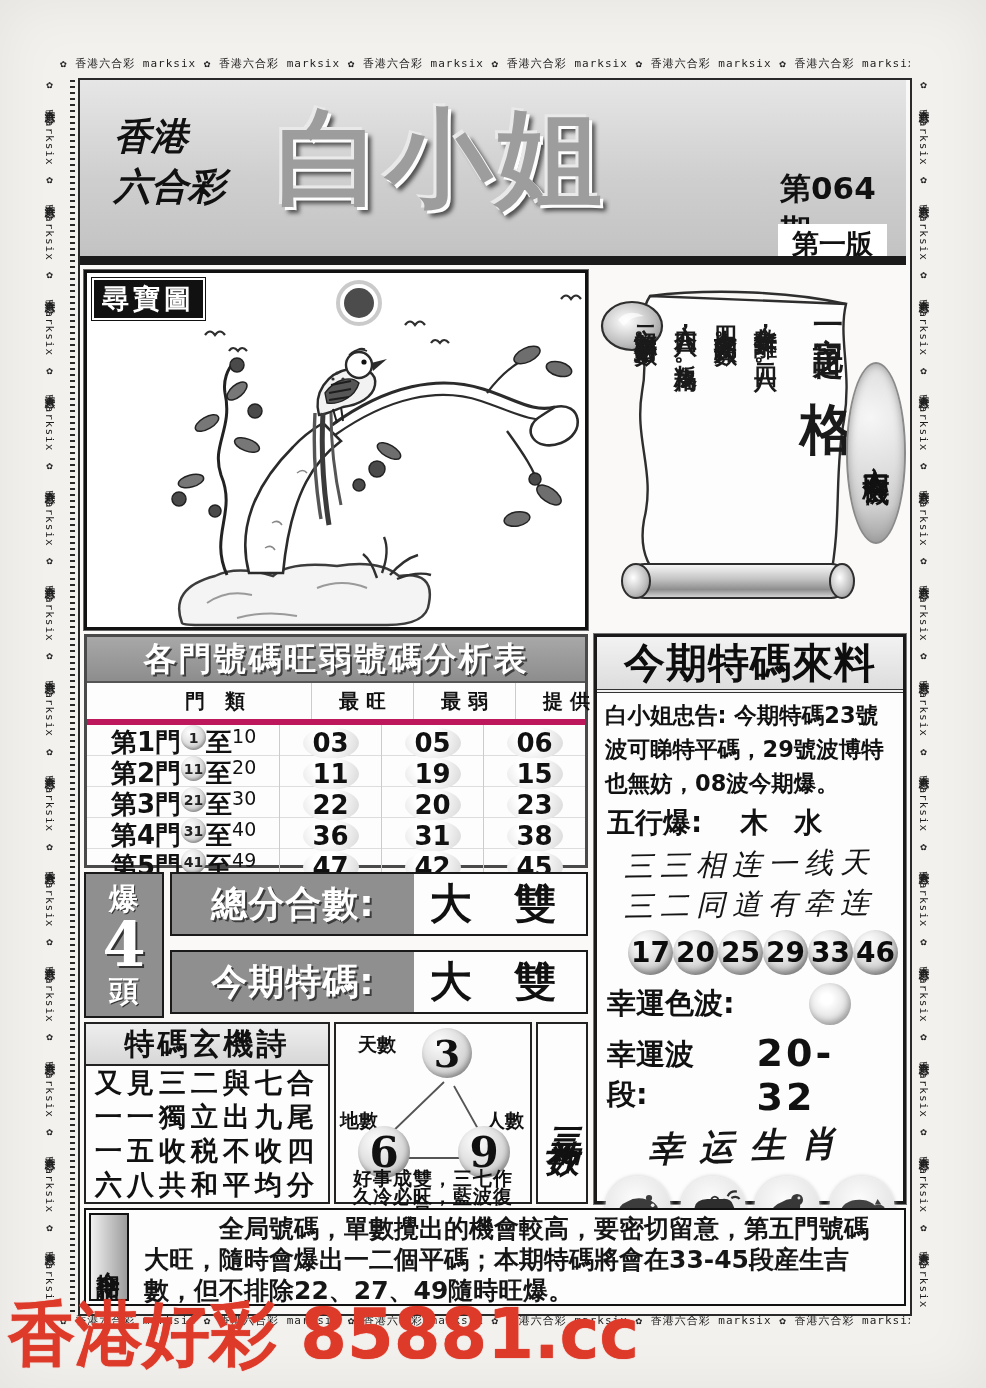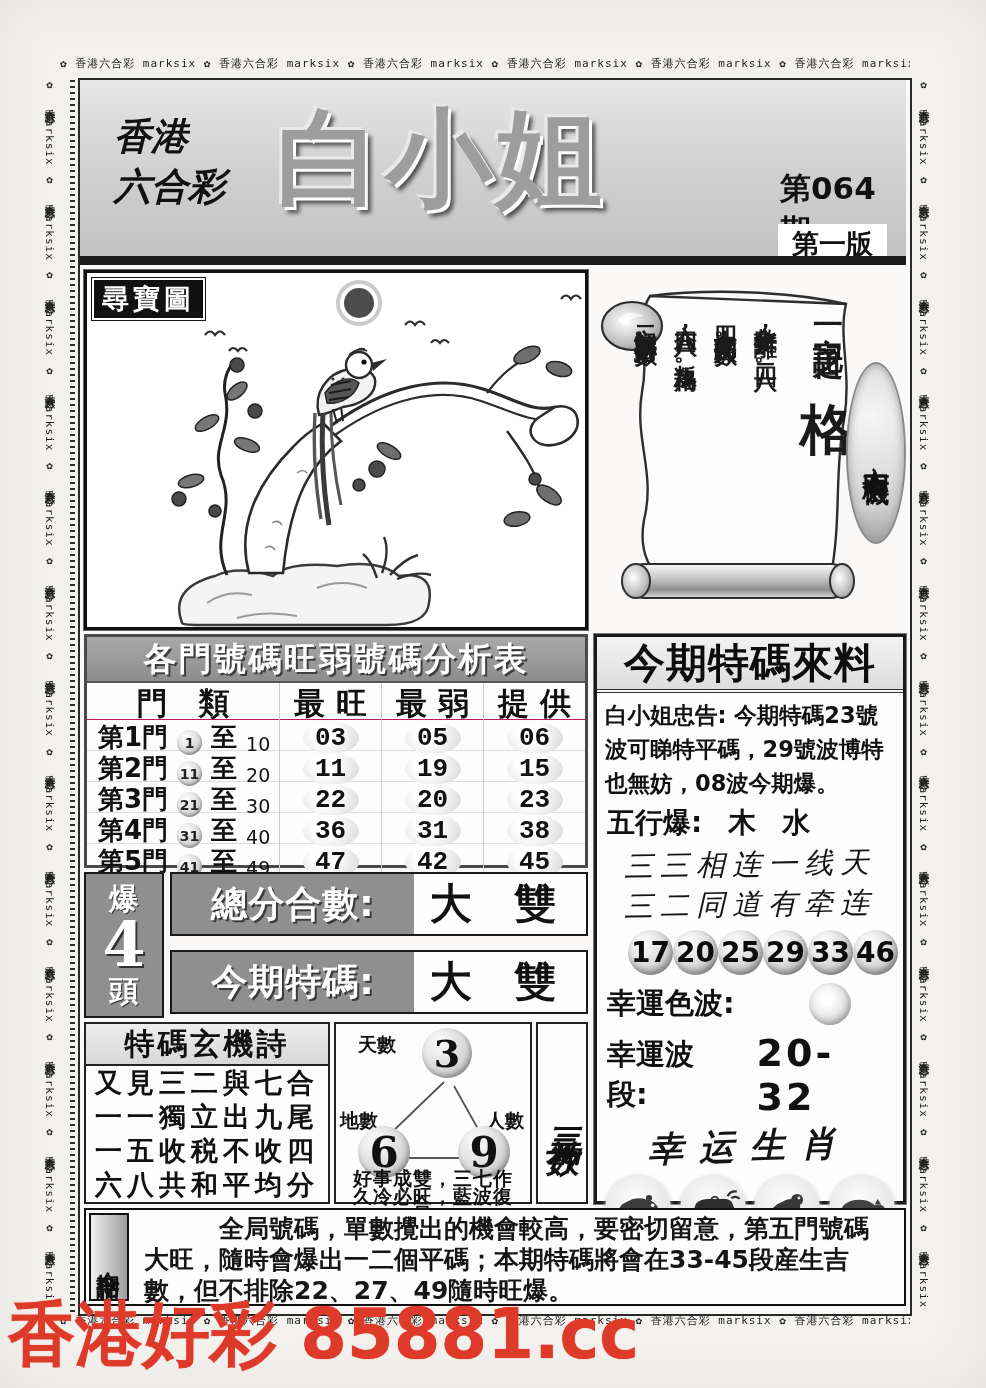--- a/index.html
+++ b/index.html
@@ -57,35 +57,35 @@
   .badge span{writing-mode:vertical-rl;font-size:27px;font-weight:bold;color:#111;
          font-family:"DejaVu Serif",serif;letter-spacing:4px;}
   
   .analysis{position:absolute;left:4px;top:554px;width:504px;height:234px;
             border:3px solid #4a4a4a;background:#fdfdfd;box-sizing:border-box;}
   .analysis-title{height:44px;background:linear-gradient(180deg,#a8a8a8,#8d8d8d);
             color:#fff;font-size:33px;font-weight:bold;display:flex;align-items:center;
             justify-content:center;letter-spacing:2px;
             text-shadow:2px 2px 0 #3f3f3f;border-bottom:2px solid #555;}
   .tbl-head{display:grid;grid-template-columns:192px 102px 102px 102px;height:36px;
-            font-size:31px;font-weight:bold;color:#111;align-items:center;text-align:center;
-            border-bottom:1px solid #be185d;}
+            font-size:20px;font-weight:bold;color:#111;align-items:center;text-align:center;
+            border-bottom:6px solid #be185d;padding-left:32px;}
   .tbl-row{display:grid;grid-template-columns:192px 102px 102px 102px;height:30px;
             font-size:26px;font-weight:bold;color:#111;align-items:center;text-align:center;
             border-bottom:1px solid #ddd;}
   .tbl-row:last-child{border-bottom:none;}
   .cell-v{border-left:1px solid #ccc;height:100%;display:flex;align-items:center;justify-content:center;}
-  .gate-cell{display:flex;align-items:flex-end;justify-content:flex-start;padding-left:11px;gap:9px;}
+  .gate-cell{display:flex;align-items:flex-start;justify-content:flex-start;padding-left:24px;gap:0;}
   .mini-ball{width:25px;height:25px;border-radius:50%;font-size:14px;font-weight:bold;
             background:radial-gradient(circle at 35% 30%,#fff,#cfcfcf 70%,#a8a8a8);
             display:inline-flex;align-items:center;justify-content:center;color:#222;
             box-shadow:inset -1px -2px 3px rgba(0,0,0,.3);}
   .range-end{font-size:19px;font-weight:normal;}
   .val-ball{display:inline-block;min-width:48px;padding:1px 4px;border-radius:50%;
-            background:radial-gradient(circle at 40% 30%,#fff 30%,#e4e4e4 75%,#d2d2d2);font-family:Liberation Mono, monospace;}
+            background:radial-gradient(circle at 40% 30%,#fff 30%,#e4e4e4 75%,#d2d2d2);}
   
   .burst{position:absolute;left:4px;top:792px;width:504px;height:146px;}
   .burst-left{position:absolute;left:0;top:0;width:76px;height:142px;background:#8f8f8f;
             border:2px solid #1a1a1a;color:#fff;display:flex;flex-direction:column;
             align-items:center;justify-content:center;line-height:1;}
   .burst-left .b1{font-size:30px;font-weight:bold;text-shadow:1px 1px 0 #333;}
   .burst-left .b2{font-size:62px;font-weight:bold;font-family:"DejaVu Serif",serif;
             text-shadow:2px 2px 0 #333;}
   .burst-row{position:absolute;left:86px;width:418px;height:64px;background:#8f8f8f;
             border:2px solid #1a1a1a;display:flex;align-items:stretch;box-sizing:border-box;}
@@ -118,21 +118,21 @@
   .sanyuan-strip span{writing-mode:vertical-rl;font-family:"DejaVu Serif",serif;font-style:italic;
         font-size:33px;font-weight:bold;color:#111;letter-spacing:6px;}
   
   .special{position:absolute;left:514px;top:554px;width:312px;height:570px;border:3px solid #1a1a1a;
         background:#fdfdfd;box-sizing:border-box;box-shadow:0 0 0 1px #777;}
   .special-title{height:52px;display:flex;align-items:center;justify-content:center;
         font-size:41px;font-weight:bold;color:#0d0d0d;letter-spacing:1px;
         background:linear-gradient(180deg,#f2f2f2,#ddd);border-bottom:4px double #333;}
   .advice{padding:6px 8px 2px 8px;font-size:22.5px;font-weight:bold;color:#111;line-height:1.5;}
   .wuxing{display:flex;align-items:center;padding:2px 10px;font-size:28px;font-weight:bold;color:#111;}
-  .wuxing .vals{margin-left:26px;letter-spacing:26px;}
+  .wuxing .vals{margin-left:38px;letter-spacing:26px;}
   .hand{font-family:"DejaVu Serif",serif;font-style:italic;font-size:29px;color:#151515;
         letter-spacing:7px;text-align:center;line-height:40px;transform:rotate(-1deg);}
   .ball-row{display:flex;justify-content:flex-end;padding:6px 5px 2px 5px;}
   .num-ball{width:45px;height:45px;border-radius:50%;font-size:28px;font-weight:bold;color:#0c0c0c;
         background:radial-gradient(circle at 35% 28%,#fff,#d2d2d2 65%,#9c9c9c);
         box-shadow:inset -2px -4px 6px rgba(0,0,0,.35);
         display:flex;align-items:center;justify-content:center;}
   .lucky-row{display:flex;align-items:center;padding:6px 10px 0 10px;font-size:29px;
         font-weight:bold;color:#111;}
   .color-ball{width:42px;height:42px;border-radius:50%;margin-left:74px;

